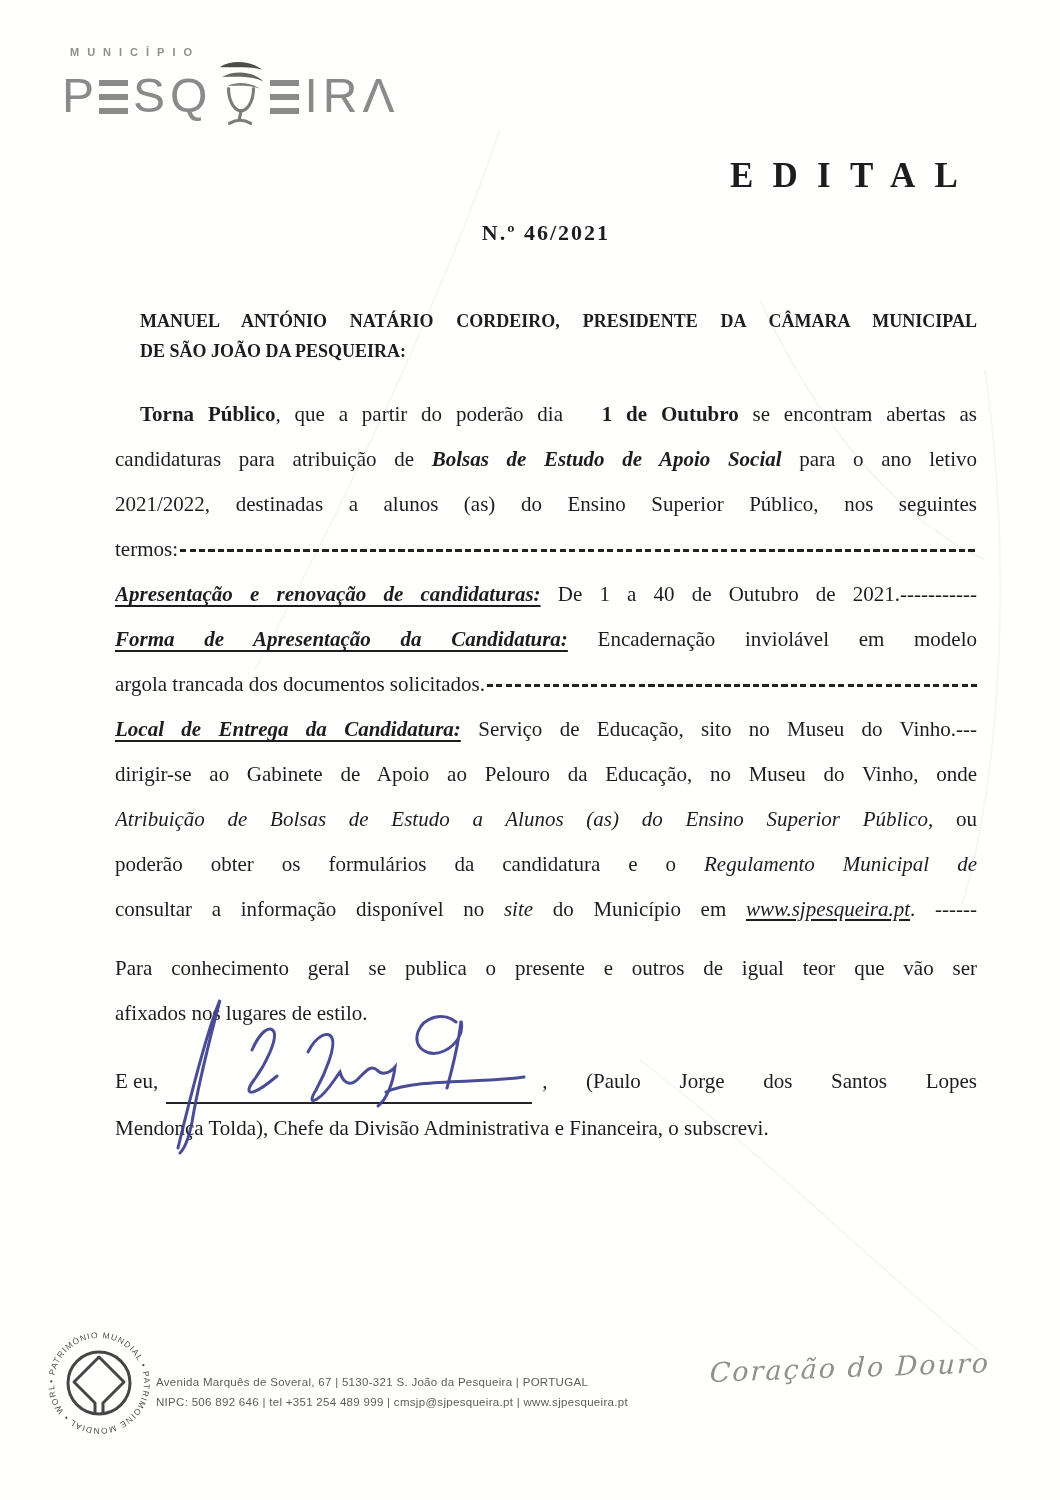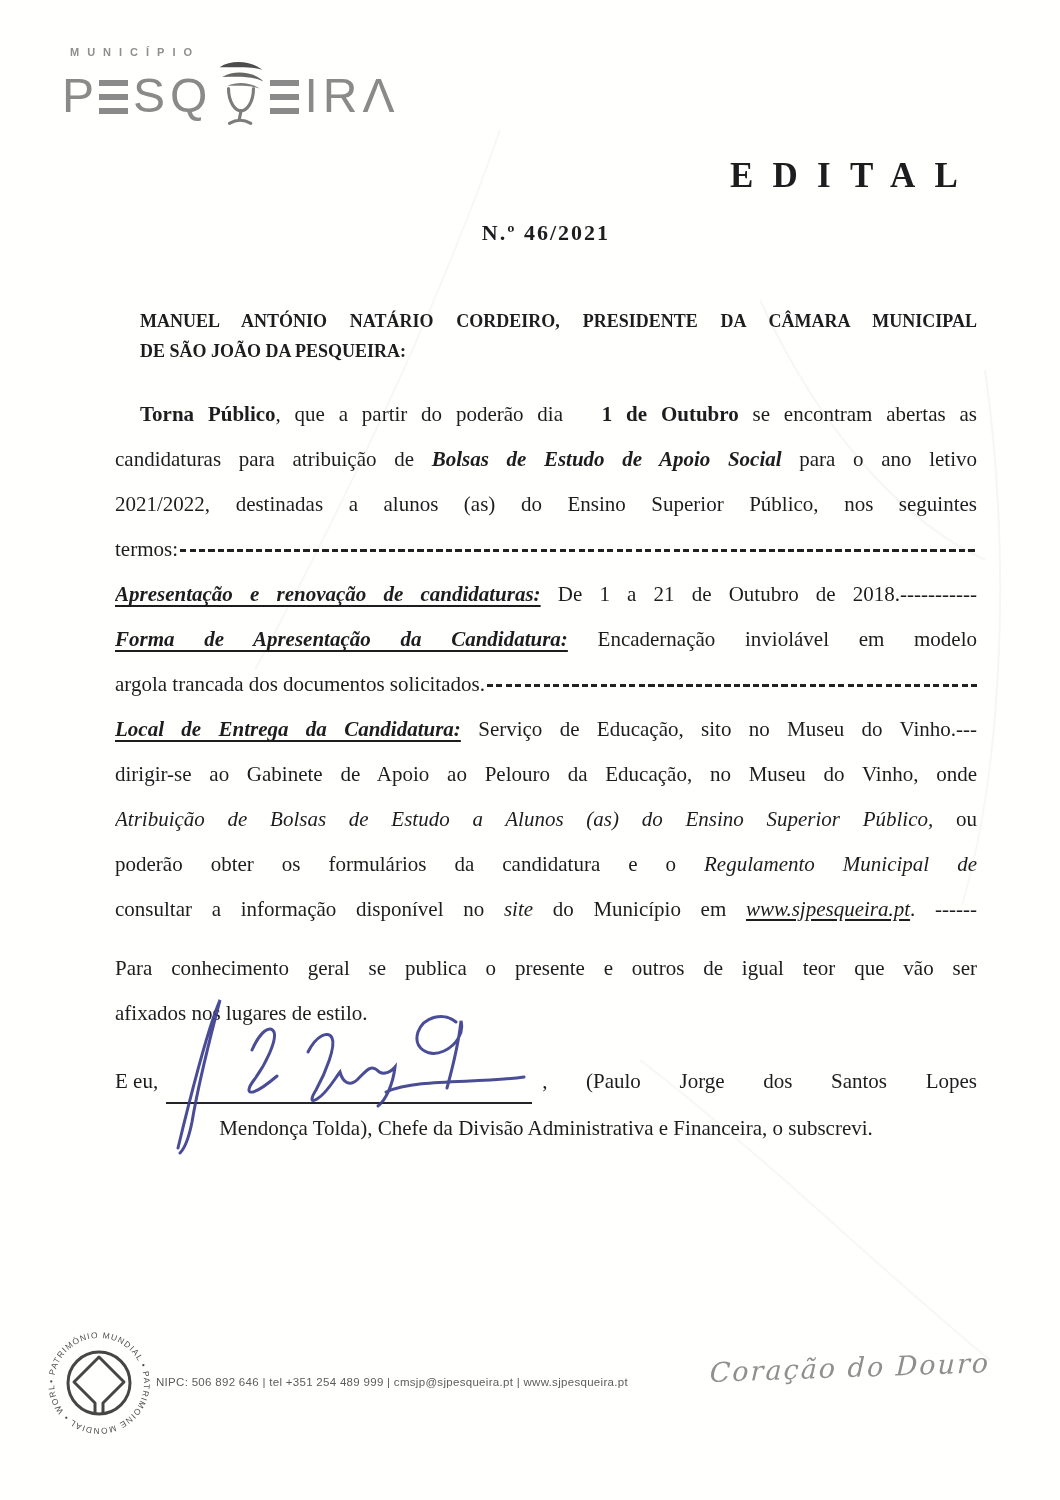--- a/index.html
+++ b/index.html
@@ -27,21 +27,21 @@
     font-size:22px;font-weight:700;letter-spacing:2px;}
   
   .content{position:absolute;top:306px;left:115px;width:862px;}
   .line{height:45px;line-height:45px;font-size:21px;text-align:justify;text-align-last:justify;overflow:hidden;}
   .line.caps{height:30px;line-height:30px;font-size:18px;}
   .line.capslast{text-align-last:left;}
   .line.mt1{margin-top:26px;}
   .line.mt2{margin-top:14px;}
   .line.leftline{text-align-last:left;}
   .line.flexline{display:flex;text-align:left;text-align-last:left;}
-  .run.n{font-weight:400;font-style:normal;text-align:center;}
+  .run.n{font-weight:400;font-style:normal;}
   .run.b{font-weight:700;margin-left:25px;}
   .run.i{font-style:italic;}
   .run.bi{font-weight:700;font-style:italic;}
   .run.biu{font-weight:700;font-style:italic;text-decoration:underline;text-decoration-thickness:2px;text-underline-offset:4px;}
   .run.iu{font-style:italic;text-decoration:underline;text-decoration-thickness:1.5px;text-underline-offset:3px;}
   .dashfill{flex:1 1 auto;align-self:flex-start;height:3px;margin-top:22px;margin-left:2px;
     background:repeating-linear-gradient(90deg,#222 0 6px,transparent 6px 9.5px);}
   
   .sigrow{display:flex;margin-top:22px;height:46px;}
   .sigrow .pre{line-height:46px;font-size:21px;flex:0 0 auto;}
@@ -92,21 +92,21 @@
   <main class="content" id="doc-lines">
       <div class="line caps"><span class="run b">MANUEL ANTÓNIO NATÁRIO CORDEIRO, PRESIDENTE DA CÂMARA MUNICIPAL</span></div>
       <div class="line caps capslast"><span class="run b">DE SÃO JOÃO DA PESQUEIRA:</span></div>
       <div class="line mt1"><span class="run b">Torna Público</span><span class="run n">, que a partir do poderão dia </span><span class="run b">1 de Outubro</span><span class="run n"> se encontram abertas as</span></div>
       <div class="line "><span class="run n">candidaturas para atribuição de </span><span class="run bi">Bolsas de Estudo de Apoio Social</span><span class="run n"> para o ano letivo</span></div>
       <div class="line "><span class="run n">2021/2022, destinadas a alunos (as) do Ensino Superior Público, nos seguintes</span></div>
       <div class="line flexline">
         <span class="run n">termos:</span>
         <span class="dashfill"></span>
       </div>
-      <div class="line "><span class="run biu">Apresentação e renovação de candidaturas:</span><span class="run n"> De 1 a 21 de Outubro de 2018.-----------</span></div>
+      <div class="line "><span class="run biu">Apresentação e renovação de candidaturas:</span><span class="run n"> De 1 a 40 de Outubro de 2021.-----------</span></div>
       <div class="line "><span class="run biu">Forma de Apresentação da Candidatura:</span><span class="run n"> Encadernação inviolável em modelo</span></div>
       <div class="line flexline">
         <span class="run n">argola trancada dos documentos solicitados. </span>
         <span class="dashfill"></span>
       </div>
       <div class="line "><span class="run biu">Local de Entrega da Candidatura:</span><span class="run n"> Serviço de Educação, sito no Museu do Vinho.---</span></div>
       <div class="line "><span class="run n">dirigir-se ao Gabinete de Apoio ao Pelouro da Educação, no Museu do Vinho, onde</span></div>
       <div class="line "><span class="run i">Atribuição de Bolsas de Estudo a Alunos (as) do Ensino Superior Público,</span><span class="run n"> ou</span></div>
       <div class="line "><span class="run n">poderão obter os formulários da candidatura e o </span><span class="run i">Regulamento Municipal de</span></div>
       <div class="line "><span class="run n">consultar a informação disponível no </span><span class="run i">site</span><span class="run n"> do Município em </span><span class="run iu">www.sjpesqueira.pt</span><span class="run n">. ------</span></div>
@@ -135,20 +135,21 @@
       <path id="tcirc" d="M8,53 a45,45 0 1,1 90,0 a45,45 0 1,1 -90,0"></path>
     </defs>
     <text font-family="Liberation Sans, sans-serif" font-size="8.4" fill="#4f4f4f" letter-spacing="1.1">
       <textPath href="#tcirc" id="emblem-ring-text">• PATRIMÓNIO MUNDIAL • PATRIMOINE MONDIAL • WORLD HERITAGE </textPath>
     </text>
     <circle cx="53" cy="53" r="31" fill="none" stroke="#464646" stroke-width="3"></circle>
     <path d="M53,27 L78,52 L57,73 L57,83 M53,27 L28,52 L49,73 L49,83" fill="none" stroke="#464646" stroke-width="3" stroke-linejoin="round" stroke-linecap="round"></path>
   </svg>
 
   <div class="addr">
+    <div>Avenida Marquês de Soveral, 67 | 5130-321 S. João da Pesqueira | PORTUGAL</div>
     <div>NIPC: 506 892 646 | tel +351 254 489 999 | cmsjp@sjpesqueira.pt | www.sjpesqueira.pt</div>
   </div>
 
   <div class="tagline">Coração do Douro</div>
 
   <svg class="creases" viewBox="0 0 1060 1500">
     <g fill="none" stroke="#5c5c5c" stroke-width="2" opacity="0.05">
       <path d="M500,130 C430,330 330,530 255,670"></path>
       <path d="M985,370 C1012,560 1002,770 962,905"></path>
       <path d="M640,1060 C770,1160 880,1270 990,1360"></path>

